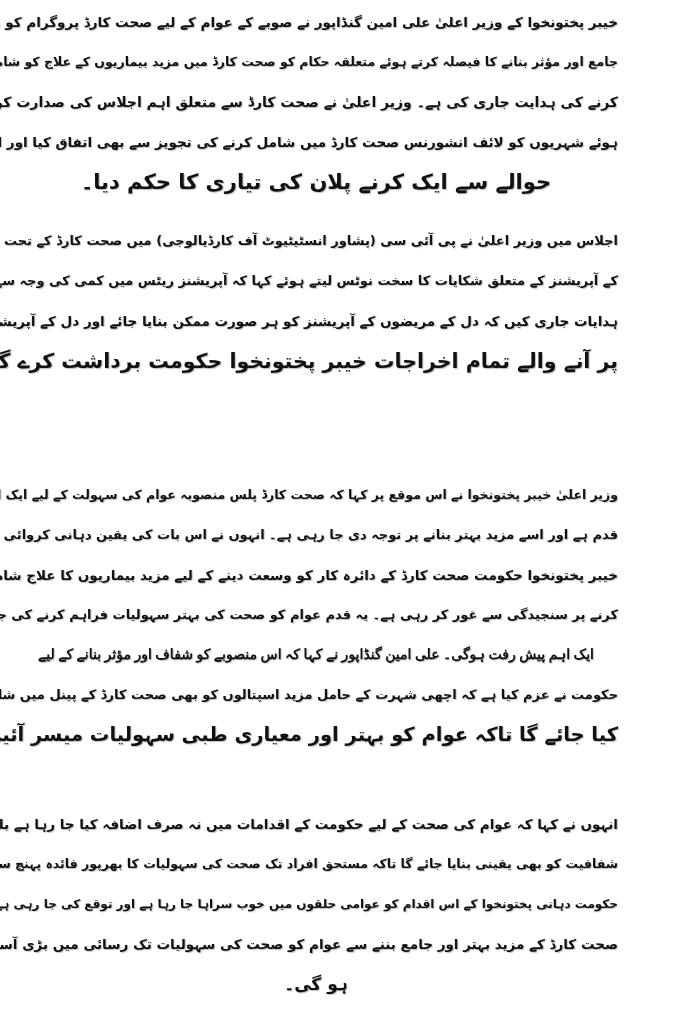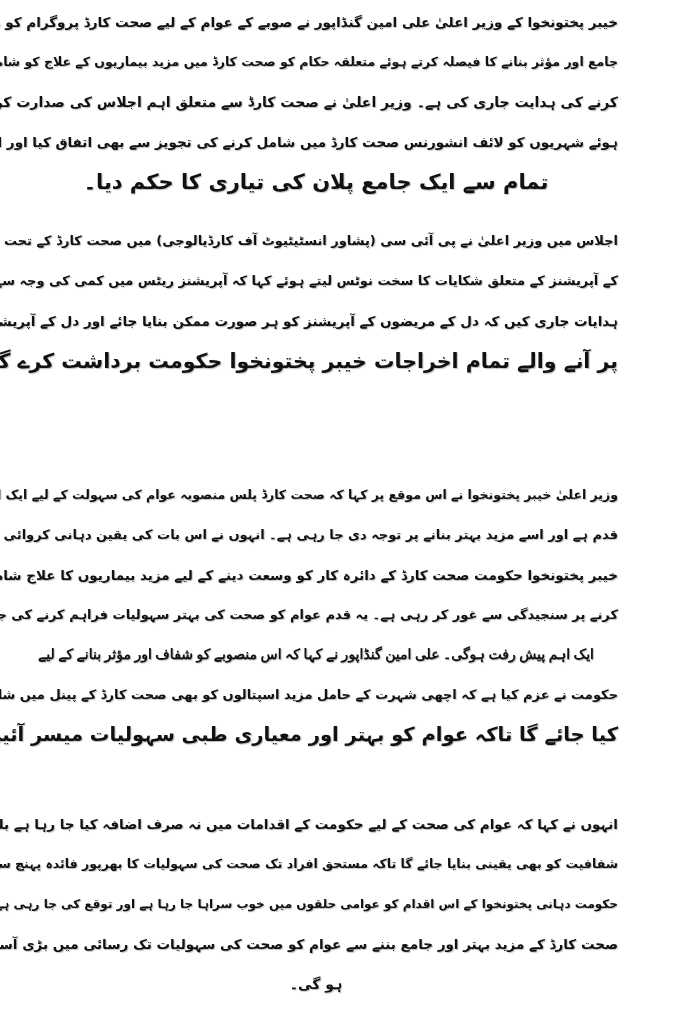--- a/index.html
+++ b/index.html
@@ -48,21 +48,21 @@
 </head>
 <body>
 
 <div class="doc">
 
   <div class="para" id="p1">
     <span class="line" style="display: block; font-size: 13.5px;">خیبر پختونخوا کے وزیر اعلیٰ علی امین گنڈاپور نے صوبے کے عوام کے لیے صحت کارڈ پروگرام کو مزید</span>
     <span class="line" style="display: block; font-size: 12.5px;">جامع اور مؤثر بنانے کا فیصلہ کرتے ہوئے متعلقہ حکام کو صحت کارڈ میں مزید بیماریوں کے علاج کو شامل</span>
     <span class="line" style="display: block; font-size: 14px;">کرنے کی ہدایت جاری کی ہے۔ وزیر اعلیٰ نے صحت کارڈ سے متعلق اہم اجلاس کی صدارت کرتے</span>
     <span class="line" style="display: block; font-size: 13.5px;">ہوئے شہریوں کو لائف انشورنس صحت کارڈ میں شامل کرنے کی تجویز سے بھی اتفاق کیا اور اس</span>
-    <span class="line" style="display: block; font-size: 21px;">تمام سے ایک جامع پلان کی تیاری کا حکم دیا۔</span>
+    <span class="line" style="display: block; font-size: 21px;">حوالے سے ایک کرنے پلان کی تیاری کا حکم دیا۔</span>
   </div>
 
   <div class="para" id="p2">
     <span class="line" style="display: block; font-size: 13px;">اجلاس میں وزیر اعلیٰ نے پی آئی سی (پشاور انسٹیٹیوٹ آف کارڈیالوجی) میں صحت کارڈ کے تحت دل</span>
     <span class="line" style="display: block; font-size: 13px;">کے آپریشنز کے متعلق شکایات کا سخت نوٹس لیتے ہوئے کہا کہ آپریشنز ریٹس میں کمی کی وجہ سے دل</span>
     <span class="line" style="display: block; font-size: 13.5px;">ہدایات جاری کیں کہ دل کے مریضوں کے آپریشنز کو ہر صورت ممکن بنایا جائے اور دل کے آپریشنز</span>
     <span class="line" style="display: block; font-size: 20.5px; margin-left: 32px;">پر آنے والے تمام اخراجات خیبر پختونخوا حکومت برداشت کرے گی۔</span>
   </div>
 
   <div class="para" id="p3">
@@ -73,16 +73,16 @@
     <span class="line" style="display: block; font-size: 14px; font-family: Liberation Serif, serif;">ایک اہم پیش رفت ہوگی۔ علی امین گنڈاپور نے کہا کہ اس منصوبے کو شفاف اور مؤثر بنانے کے لیے</span>
     <span class="line" style="display: block; font-size: 13px;">حکومت نے عزم کیا ہے کہ اچھی شہرت کے حامل مزید اسپتالوں کو بھی صحت کارڈ کے پینل میں شامل</span>
     <span class="line" style="display: block; font-size: 19.5px;">کیا جائے گا تاکہ عوام کو بہتر اور معیاری طبی سہولیات میسر آئیں۔</span>
   </div>
 
   <div class="para" id="p4">
     <span class="line" style="display: block; font-size: 13.5px;">انہوں نے کہا کہ عوام کی صحت کے لیے حکومت کے اقدامات میں نہ صرف اضافہ کیا جا رہا ہے بلکہ</span>
     <span class="line" style="display: block; font-size: 12.5px;">شفافیت کو بھی یقینی بنایا جائے گا تاکہ مستحق افراد تک صحت کی سہولیات کا بھرپور فائدہ پہنچ سکے۔</span>
     <span class="line" style="display: block; font-size: 12px;">حکومت دہانی پختونخوا کے اس اقدام کو عوامی حلقوں میں خوب سراہا جا رہا ہے اور توقع کی جا رہی ہے کہ</span>
     <span class="line" style="display: block; font-size: 13.5px;">صحت کارڈ کے مزید بہتر اور جامع بننے سے عوام کو صحت کی سہولیات تک رسائی میں بڑی آسانی</span>
-    <span class="line" style="display: block; font-size: 14px;">ہو گی۔</span>
+    <span class="line" style="display: block; font-size: 17px;">ہو گی۔</span>
   </div>
 
 </div>
 
 </body></html>

